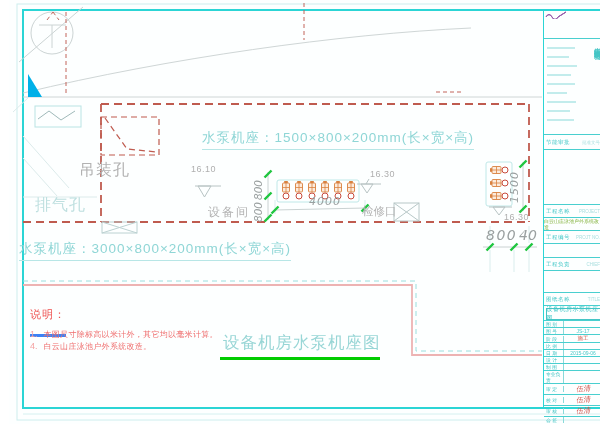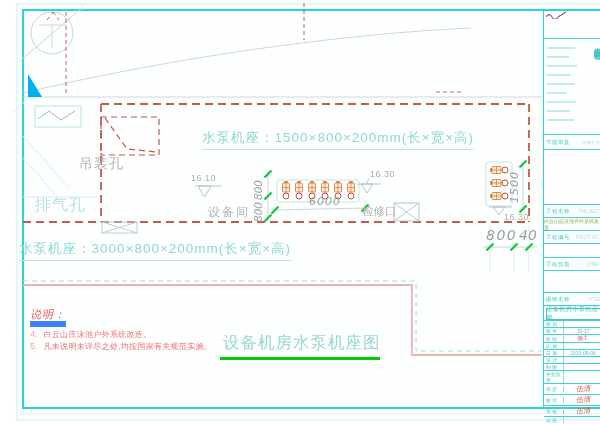--- a/index.html
+++ b/index.html
@@ -6,21 +6,21 @@
   #sheet{position:relative;width:600px;height:424px;background:#fdffff;overflow:hidden;
          font-family:"Liberation Sans",sans-serif;margin-left:9px;}
   .t{position:absolute;white-space:nowrap;line-height:1;}
   .spec{font-size:13.5px;color:#8fd6d6;letter-spacing:1px;border-bottom:1px solid #b7e6e6;padding-bottom:4px;}
   .glab{color:#b2b2b2;}
   .dim{font-style:italic;color:#9aa0a0;font-family:"DejaVu Sans",sans-serif;}
   .rot{transform:rotate(-90deg);text-align:center;}
   .lvl{font-size:9px;color:#afafaf;letter-spacing:0.5px;}
   .caption{font-size:16.5px;color:#98d6d6;letter-spacing:1px;}
   .greenbar{position:absolute;left:211px;top:357px;width:160px;height:3px;background:#00cc00;}
-  .noteshead{font-size:11px;color:#ee5150;border-bottom:6px solid #3b82f6;padding-bottom:1px;letter-spacing:1px;font-style:italic;}
+  .noteshead{font-size:11px;color:#ee5150;border-bottom:3px solid #3b82f6;padding-bottom:14px;letter-spacing:1px;}
   .notelist{position:absolute;left:21px;top:323px;}
   .noteline{height:11.6px;white-space:nowrap;}
   .notenum{color:#f4a2a2;font-size:9px;margin-right:6px;}
   .notetxt{color:#ef6e6e;font-size:8px;letter-spacing:0.3px;}
   
   #tb{position:absolute;left:534px;top:11px;width:59px;height:396px;box-sizing:border-box;
       border-left:1.5px solid #2bd5d5;}
   #tb .sec{box-sizing:border-box;border-bottom:1px solid #49cfcf;position:relative;overflow:hidden;}
   .tb-lab{font-size:5.5px;color:#41c7c7;letter-spacing:0.5px;}
   .tb-en{font-size:4.5px;color:#a8dede;}
@@ -227,43 +227,43 @@
       <line x1="516.5" y1="250.5" x2="523.5" y2="243.5"></line>
     </g>
 
     <polyline points="14,281 407,281 407,351 533,351" fill="none" stroke="#9adede" stroke-width="1" stroke-dasharray="5 4"></polyline>
     <polyline points="14,285 403,285 403,355 533,355" fill="none" stroke="#edb3b3" stroke-width="1.8"></polyline>
   </svg>
 
   <div class="t spec" style="left:193px;top:131px;">水泵机座：1500×800×200mm(长×宽×高)</div>
   <div class="t spec" style="left:10px;top:242px;">水泵机座：3000×800×200mm(长×宽×高)</div>
 
-  <div class="t glab" style="left:70px;top:156px;font-size:14px;letter-spacing:1px;">吊装孔</div>
+  <div class="t glab" style="left:70px;top:162px;font-size:16px;letter-spacing:1px;">吊装孔</div>
   <div class="t" style="left:26px;top:197px;font-size:16px;color:#bfe0e0;letter-spacing:1px;">排气孔</div>
   <div class="t glab" style="left:199px;top:206px;font-size:12px;letter-spacing:2px;">设备间</div>
   <div class="t glab" style="left:353px;top:206px;font-size:11.5px;">检修口</div>
 
-  <div class="t lvl" style="left:182px;top:174px;">16.10</div>
+  <div class="t lvl" style="left:182px;top:165px;">16.10</div>
   <div class="t lvl" style="left:361px;top:170px;">16.30</div>
   <div class="t lvl" style="left:495px;top:213px;">16.30</div>
 
-  <div class="t dim" style="left:300px;top:196px;font-size:11px;letter-spacing:1px;">6000</div>
+  <div class="t dim" style="left:300px;top:196px;font-size:11px;letter-spacing:1px;">4000</div>
   <div class="t dim rot" style="left:238px;top:184px;width:24px;height:12px;font-size:10.5px;">800</div>
   <div class="t dim rot" style="left:238px;top:206px;width:24px;height:12px;font-size:10.5px;">800</div>
   <div class="t dim rot" style="left:486px;top:181px;width:40px;height:12px;font-size:11px;letter-spacing:1px;">1500</div>
   <div class="t dim" style="left:477px;top:228px;font-size:14px;letter-spacing:1.5px;">800</div>
   <div class="t dim" style="left:510px;top:228px;font-size:14px;">40</div>
 
   <div class="t caption" style="left:214px;top:334px;">设备机房水泵机座图</div>
   <div class="greenbar"></div>
 
   <div class="t noteshead" style="left:21px;top:309px;">说明：</div>
   <div class="notelist">
+    <div class="noteline"><span class="notenum">1.</span><span class="notetxt">本图尺寸除标高以米计外，其它均以毫米计算。</span></div>
     <div class="noteline"><span class="notenum">4.</span><span class="notetxt">白云山庄泳池户外系统改造。</span></div>
-    <div class="noteline"><span class="notenum">5.</span><span class="notetxt">凡未说明未详尽之处,均按国家有关规范实施。</span></div>
   </div>
 
   <div id="tb">
     <div class="sec" style="height:28px;"></div>
 
     <div class="sec" style="height:96px;">
       <div class="miniline" style="top:8px;width:28px;"></div>
       <div class="miniline" style="top:17px;width:22px;"></div>
       <div class="miniline" style="top:26px;width:30px;"></div>
       <div class="miniline" style="top:35px;width:24px;"></div>

